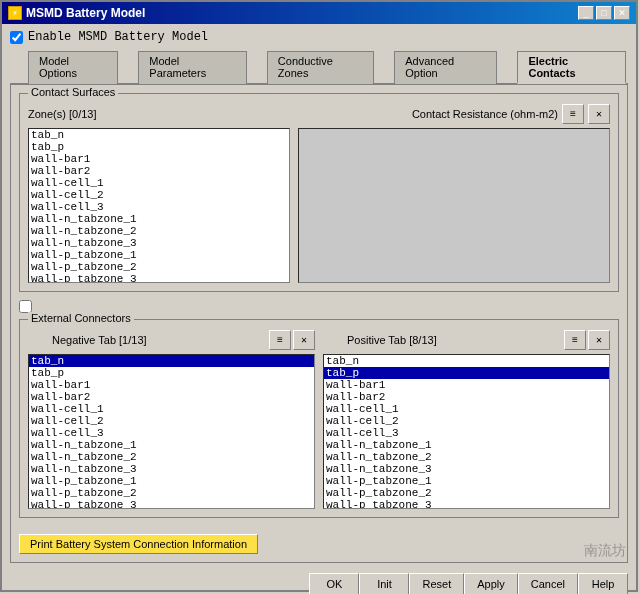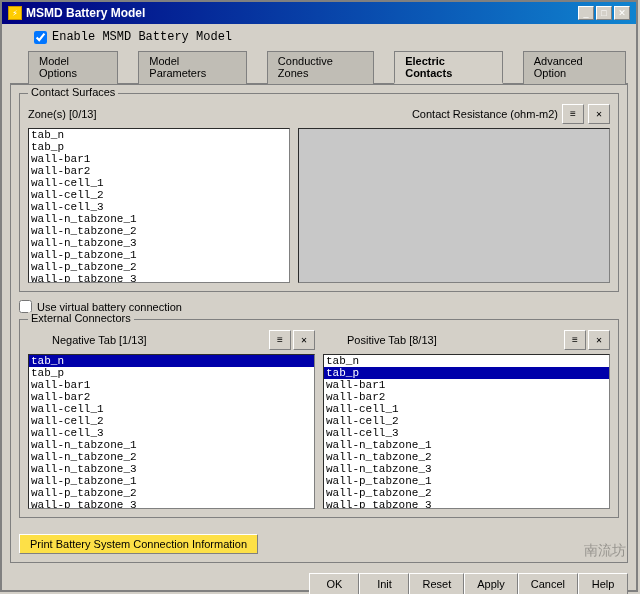--- a/index.html
+++ b/index.html
@@ -66,21 +66,20 @@
       font-family: 'Tahoma', sans-serif;
     }
     .content {
       padding: 6px 8px;
     }
     .checkbox-row {
       display: flex;
       align-items: center;
       gap: 5px;
       margin-bottom: 6px;
-      margin-left: 24px;
     }
     .checkbox-row input[type=checkbox] {
       width: 13px;
       height: 13px;
     }
     .tabs-bar {
       display: flex;
       border-bottom: 2px solid #808080;
       margin-bottom: 0;
     }
@@ -264,22 +263,22 @@
 
     <div class="checkbox-row">
       <input type="checkbox" checked="" style="">
       <span>Enable MSMD Battery Model</span>
     </div>
 
     <div class="tabs-bar">
       <div class="tab">Model Options</div>
       <div class="tab">Model Parameters</div>
       <div class="tab">Conductive Zones</div>
+      <div class="tab">Advanced Option</div>
       <div class="tab active">Electric Contacts</div>
-      <div class="tab">Advanced Option</div>
     </div>
 
     <div class="main-content">
 
       
       <div class="group-box">
         <span class="group-box-title">Contact Surfaces</span>
         <div style="margin-top:4px;">
           <div class="zone-header">
             <span class="zone-label">Zone(s) [0/13]</span>
@@ -311,21 +310,20 @@
             <div class="right-panel">
               <div class="contact-resistance-area" style="height:155px; width:100%;"></div>
             </div>
           </div>
         </div>
       </div>
 
       
       <div class="virtual-checkbox">
         <input type="checkbox" style="">
-        <span>Use virtual battery connection</span>
       </div>
 
       
       <div class="group-box">
         <span class="group-box-title">External Connectors</span>
         <div style="margin-top:4px;" class="two-panel">
 
           <div class="panel-half">
             <div class="panel-header">
               <span class="panel-label">Negative Tab [1/13]</span>

